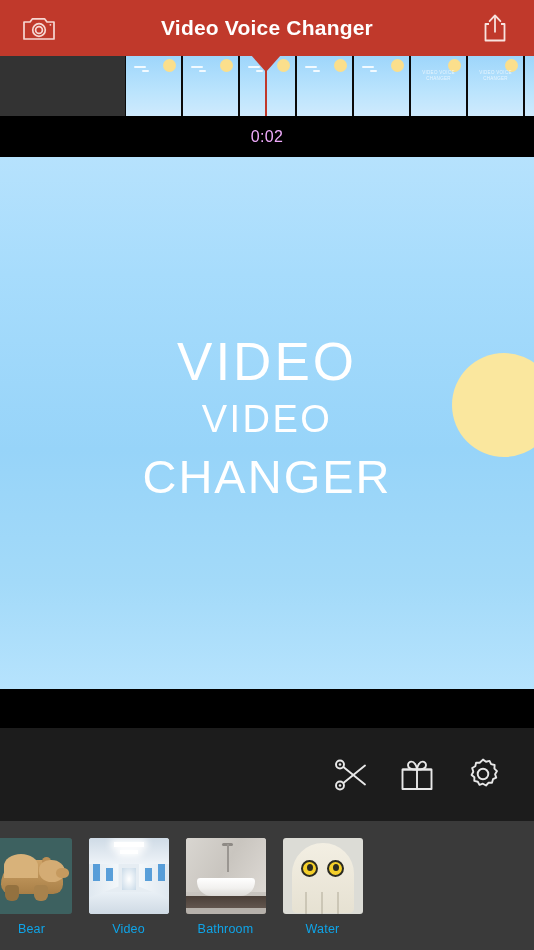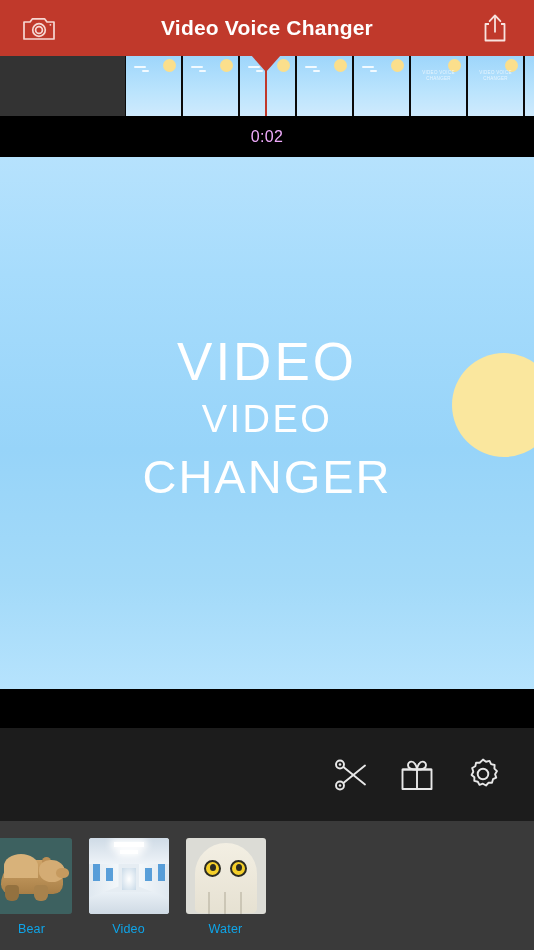--- a/index.html
+++ b/index.html
@@ -676,20 +676,33 @@
               <div class="doorblue db4"></div>
             <div class="ceil"></div>
             <div class="vanish"></div>
             <div class="lightstrip ls1"></div>
               <div class="lightstrip ls2"></div>
           </div>
         </div>
         <div class="effect-label">Video</div>
       </div>
 
+      <div class="effect">
+        <div class="thumb-wrap">
+          <div class="thumb th-bath">
+            <div class="wall"></div>
+            <div class="showerhead"></div>
+              <div class="shower"></div>
+            <div class="floor"></div>
+              <div class="floor2"></div>
+            <div class="tub"></div>
+          </div>
+        </div>
+        <div class="effect-label">Bathroom</div>
+      </div>
 
       <div class="effect">
         <div class="thumb-wrap">
           <div class="thumb th-ghost">
             <div class="sheet"></div>
             <div class="fold f1"></div>
               <div class="fold f2"></div>
               <div class="fold f3"></div>
             <div class="eye e1"></div>
               <div class="eye e2"></div>

